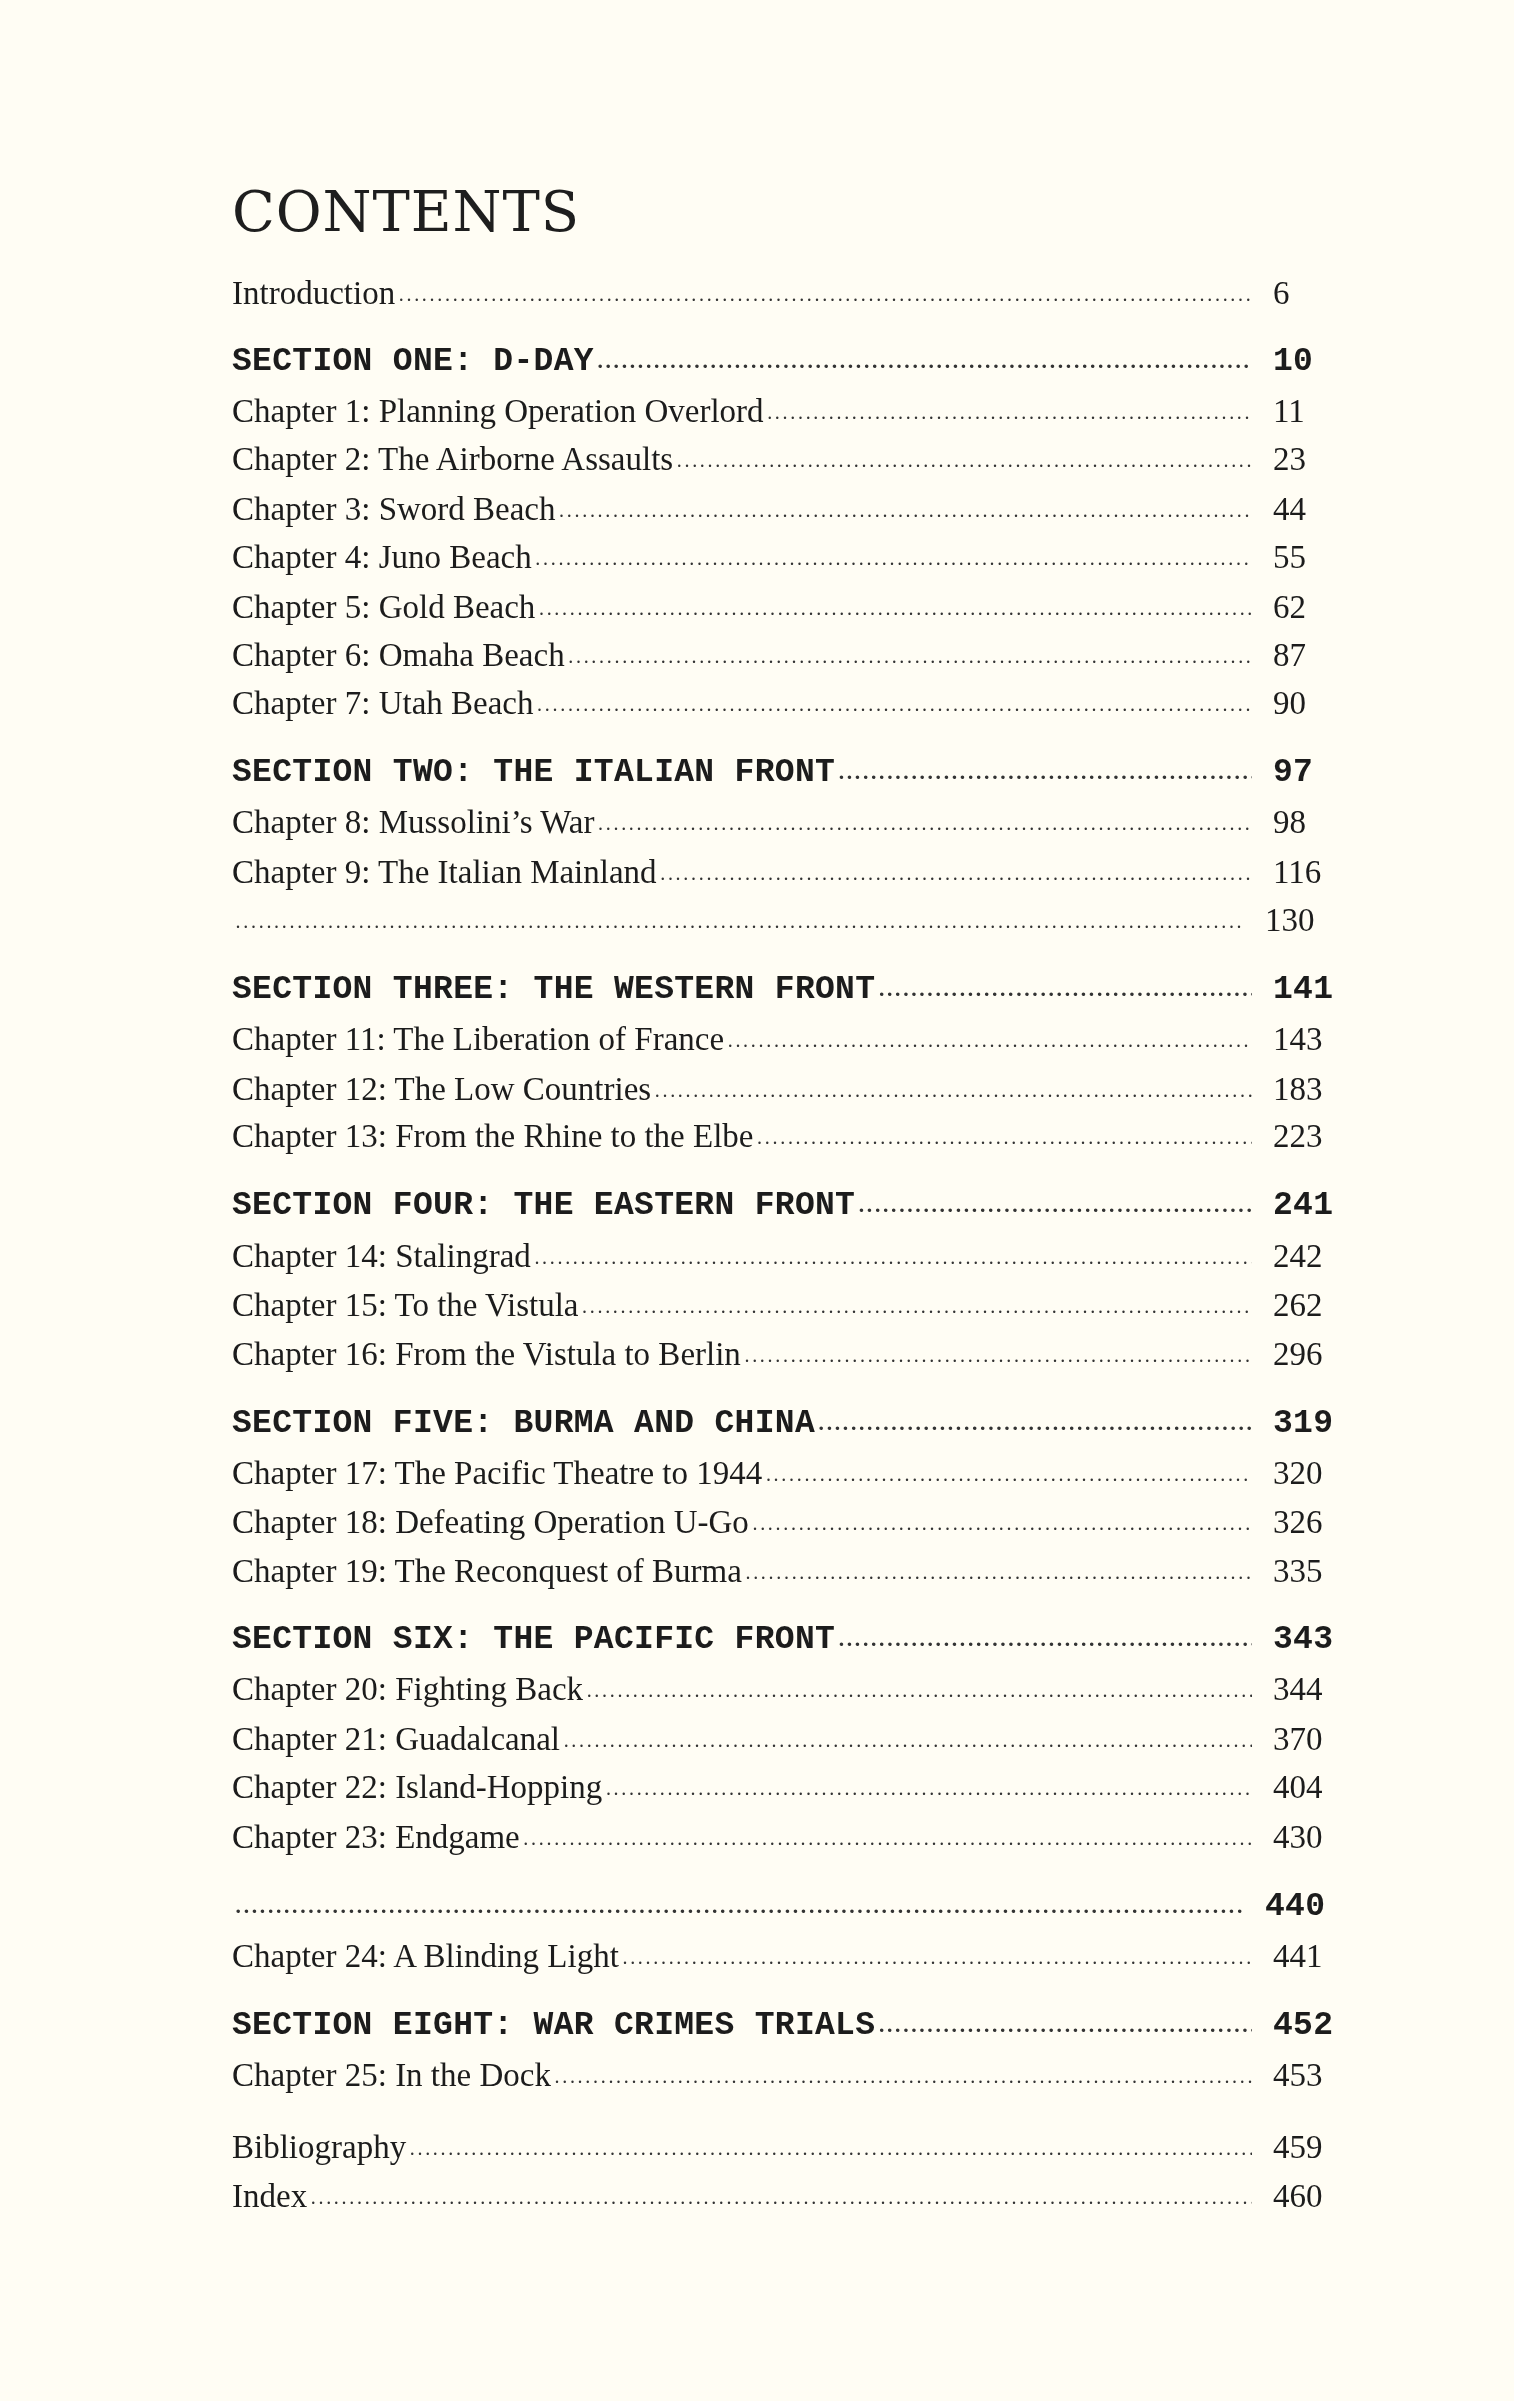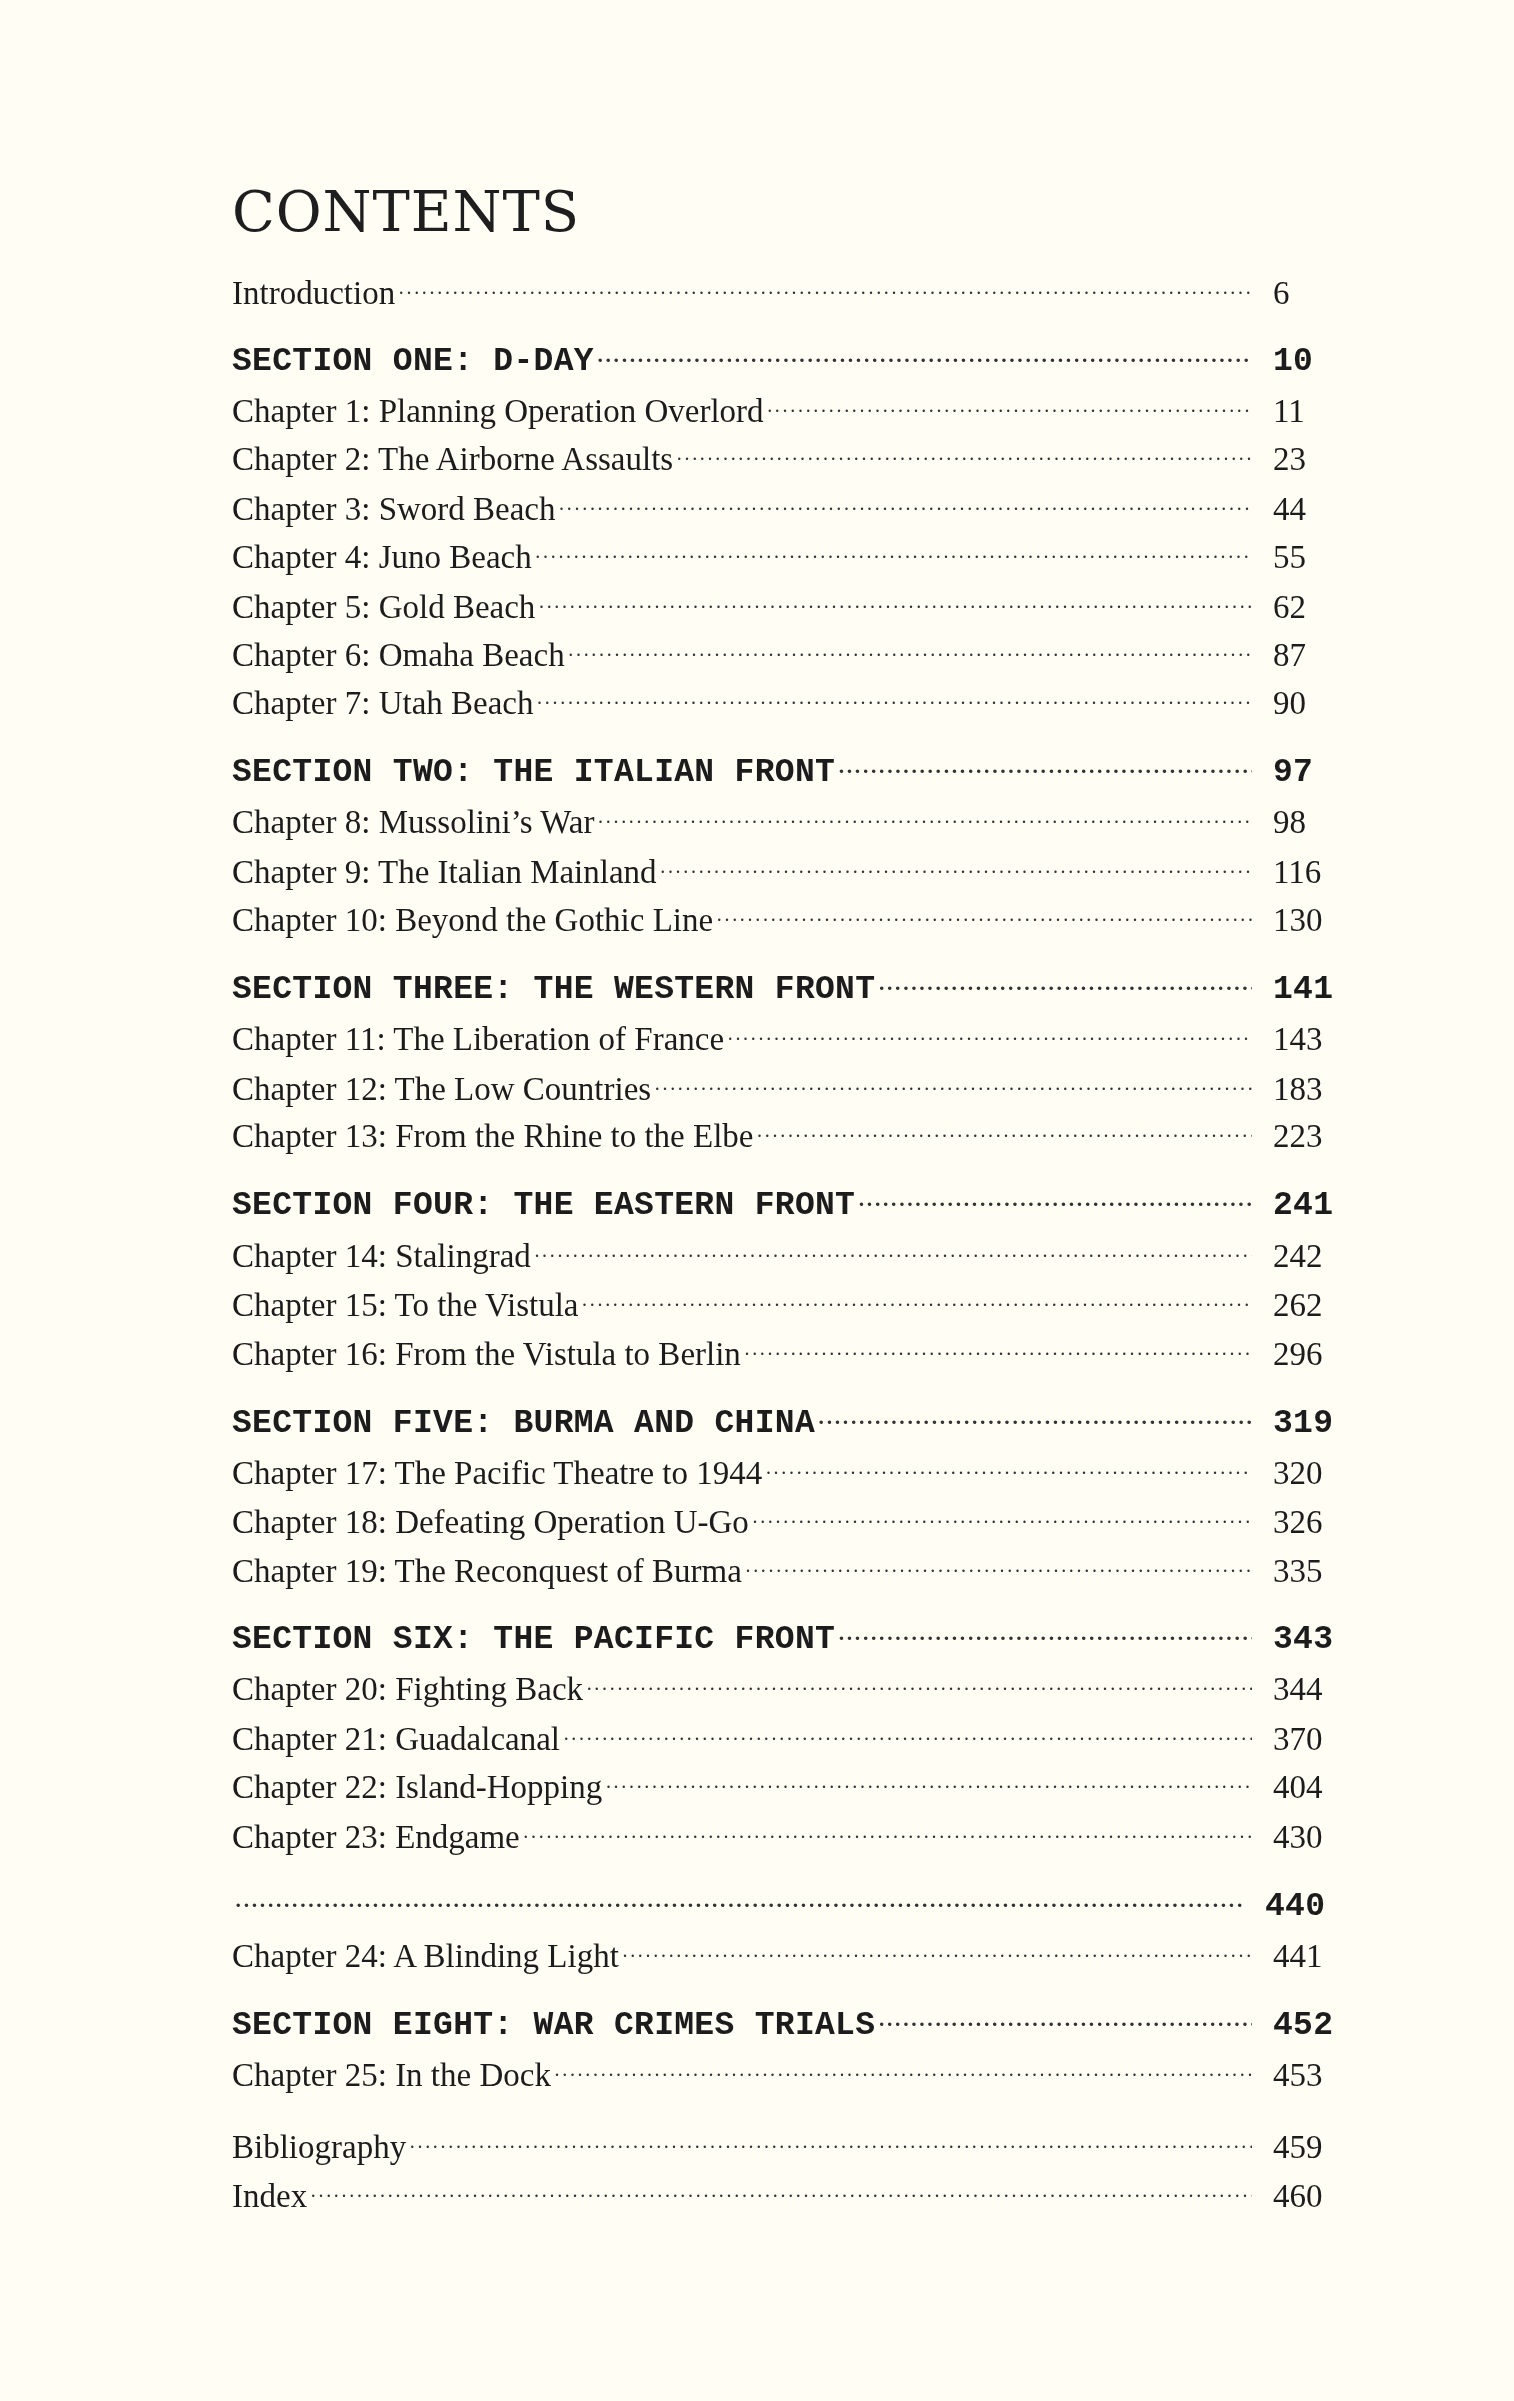--- a/index.html
+++ b/index.html
@@ -37,21 +37,21 @@
     position: absolute;
     left: 0;
     top: 0;
     width: 1113px;
   }
   .row {
     position: absolute;
     left: 0;
     width: 1113px;
     display: flex;
-    align-items: flex-start;
+    align-items: center;
     white-space: nowrap;
   }
   .row .label {
     flex: 0 0 auto;
     font-size: 33px;
     line-height: 1;
   }
   .row .leader {
     flex: 1 1 auto;
     overflow: hidden;
@@ -158,21 +158,20 @@
       <span class="label">Chapter 8: Mussolini’s War</span>
       <span class="leader"></span>
       <span class="page-num">98</span>
     </div>
     <div class="row chapter" style="top:856px">
       <span class="label">Chapter 9: The Italian Mainland</span>
       <span class="leader"></span>
       <span class="page-num">116</span>
     </div>
     <div class="row chapter" style="top:904px">
-      <span class="label">Chapter 10: Beyond the Gothic Line</span>
       <span class="leader"></span>
       <span class="page-num">130</span>
     </div>
 
     <div class="row section" style="top:973px">
       <span class="label">SECTION THREE: THE WESTERN FRONT</span>
       <span class="leader"></span>
       <span class="page-num">141</span>
     </div>
     <div class="row chapter" style="top:1023px">

